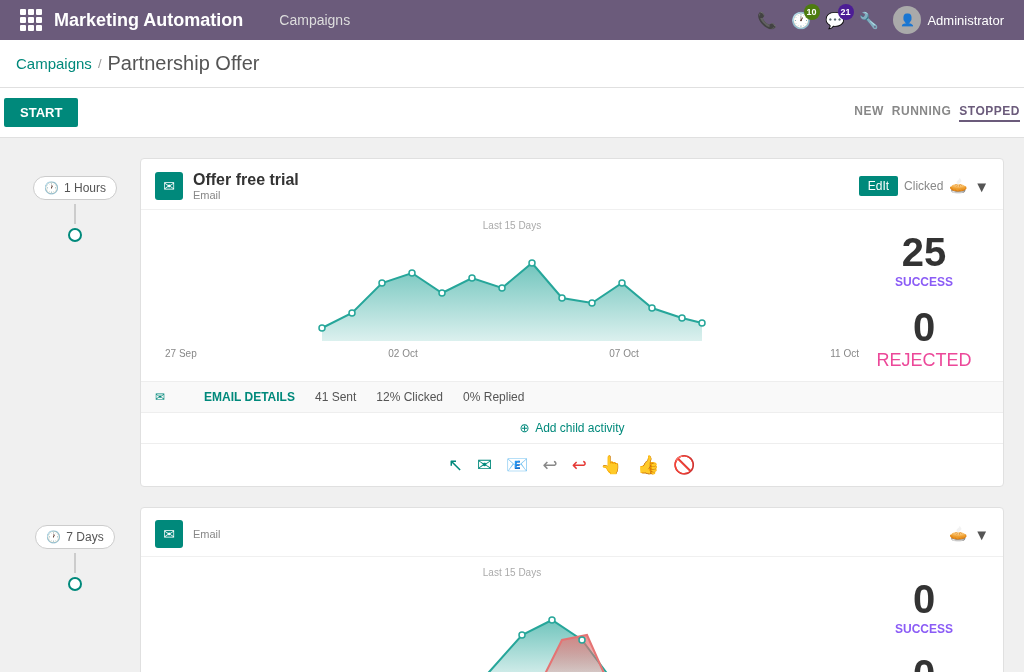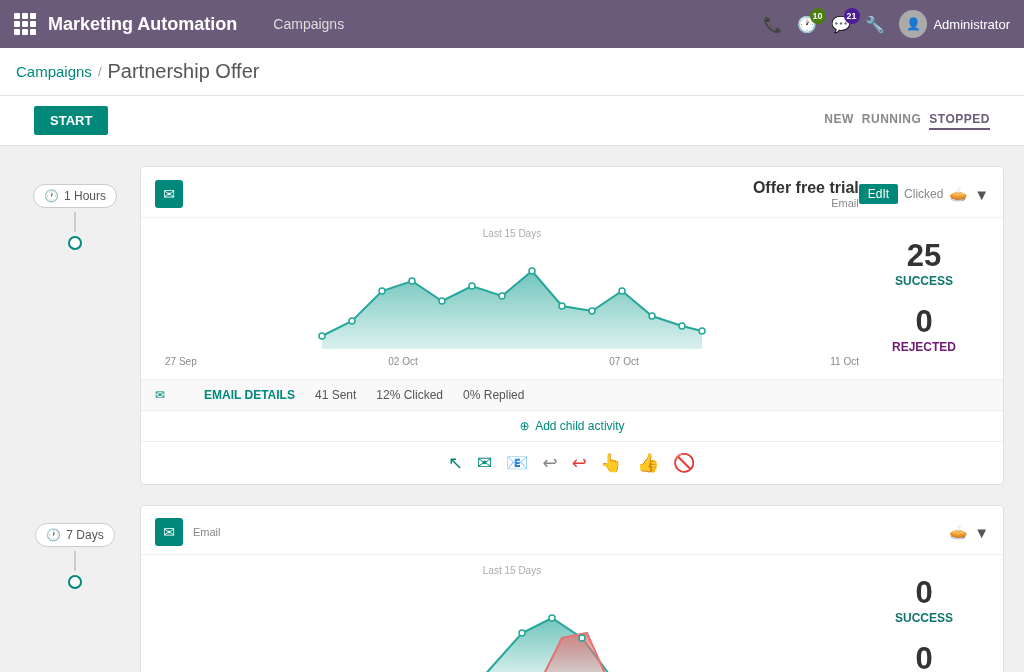--- a/index.html
+++ b/index.html
@@ -1,24 +1,24 @@
 <!DOCTYPE html>
 <html><head>
   <meta charset="utf-8">
   <style>
     * { box-sizing: border-box; margin: 0; padding: 0; }
     body { font-family: Arial, sans-serif; font-size: 13px; background: #f0f0f0; color: #333; }
 
     
     .navbar {
       background: #6b5b7b;
-      height: 48px;
+      height: 40px;
       display: flex;
       align-items: center;
-      padding: 0 14px;
+      padding: 0 20px;
       color: white;
     }
     .navbar-grid-icon {
       width: 22px; height: 22px; margin-right: 12px;
       display: grid; grid-template-columns: repeat(3,6px); gap: 2px;
     }
     .navbar-grid-icon span { background: white; border-radius: 1px; }
     .navbar-title { font-size: 18px; font-weight: bold; color: white; flex: 0 0 auto; }
     .navbar-campaigns { margin-left: 36px; font-size: 14px; color: #ddd; cursor: pointer; }
     .navbar-right { margin-left: auto; display: flex; align-items: center; gap: 14px; }
@@ -42,21 +42,21 @@
       align-items: center;
       border-bottom: 1px solid #e0e0e0;
     }
     .breadcrumb-link { color: #00897b; font-size: 15px; cursor: pointer; }
     .breadcrumb-sep { color: #999; margin: 0 6px; }
     .breadcrumb-current { color: #555; font-size: 20px; }
 
     
     .action-bar {
       background: white;
-      padding: 10px 34px;
+      padding: 10px 4px;
       display: flex;
       align-items: center;
       border-bottom: 1px solid #e0e0e0;
     }
     .btn-start {
       background: #00897b; color: white; border: none;
       padding: 7px 16px; font-size: 13px; font-weight: bold;
       cursor: pointer; border-radius: 2px;
     }
     .action-bar-right { margin-left: auto; display: flex; gap: 8px; }
@@ -123,23 +123,23 @@
 
     
     .chart-area {
       display: flex; padding: 10px 24px;
     }
     .chart-wrapper { flex: 1; position: relative; }
     .chart-label-top { font-size: 10px; color: #aaa; text-align: center; margin-bottom: 2px; }
     .chart-svg-area { width: 100%; height: 110px; }
     .chart-x-labels { display: flex; justify-content: space-between; padding: 2px 0; font-size: 10px; color: #888; }
     .stats-area { min-width: 120px; text-align: center; padding: 10px 0 0 10px; }
-    .stat-number { font-size: 31px; font-weight: bold; color: #333; }
-    .stat-label-success { font-size: 12px; color: #0f766e; font-weight: bold; margin-bottom: 16px; }
-    .stat-label-rejected { font-size: 12px; color: #701a75; font-weight: bold; }
+    .stat-number { font-size: 40px; font-weight: bold; color: #333; }
+    .stat-label-success { font-size: 12px; color: #8b5cf6; font-weight: bold; margin-bottom: 16px; }
+    .stat-label-rejected { font-size: 18px; color: #ec4899; font-weight: normal; }
 
     
     .card-footer {
       background: #f9f9f9; border-top: 1px solid #eee;
       padding: 8px 14px; display: flex; align-items: center;
       font-size: 12px; color: #555; gap: 20px;
     }
     .footer-email-icon { color: #00897b; margin-right: 4px; }
     .footer-link { color: #00897b; font-weight: bold; cursor: pointer; padding-left: 15px; }
     .footer-stat { color: #555; }
@@ -217,21 +217,21 @@
       <div class="trigger-label">
         <span style="font-size:12px;">🕐</span>
         <span>1 Hours</span>
       </div>
       <div class="trigger-line"></div>
       <div class="trigger-dot"></div>
     </div>
     <div class="campaign-card">
       <div class="card-header">
         <div class="email-icon-box">✉</div>
-        <div style="flex:1;text-align:right;">
+        <div style="flex:1;">
           <div class="card-title">Offer free trial</div>
           <div class="card-subtitle">Email</div>
         </div>
         <div class="card-actions">
           <button class="btn-edit">EdIt</button>
           <button class="btn-delete">Clicked</button>
           <button class="card-icon-btn">🥧</button>
           <button class="card-icon-btn">▼</button>
         </div>
       </div>

